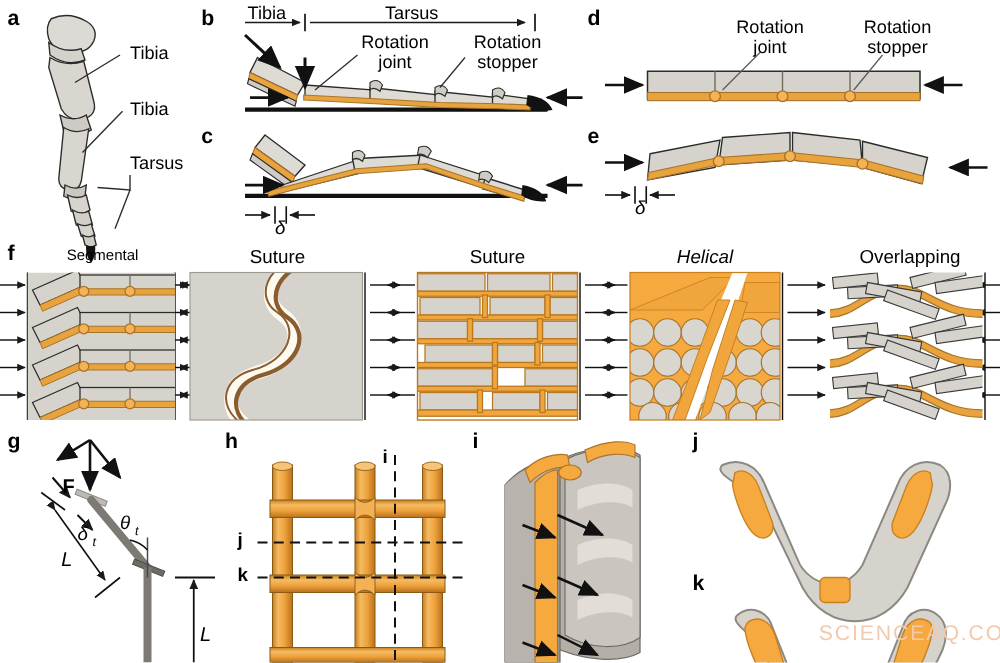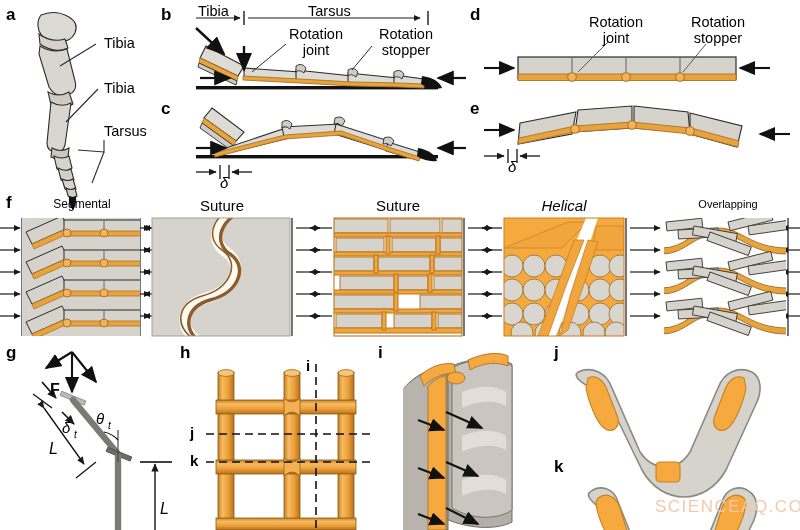--- a/index.html
+++ b/index.html
@@ -573,21 +573,21 @@
 joint</div>
 <div class="txt center" style="left:676px;top:14px;width:84px;">Rotation
 stopper</div>
 
 <div class="txt ital" style="left:508px;top:159px;font-size:15px;">δ</div>
 
 <div class="txt center" style="left:26px;top:198px;width:112px;font-size:12px;">Segmental</div>
 <div class="txt center" style="left:166px;top:198px;width:112px;font-size:15px;">Suture</div>
 <div class="txt center" style="left:342px;top:198px;width:112px;font-size:15px;">Suture</div>
 <div class="txt center" style="left:508px;top:198px;width:112px;font-size:15px;font-style:italic;">Helical</div>
-<div class="txt center" style="left:668px;top:198px;width:120px;font-size:11px;">Overlapping</div>
+<div class="txt center" style="left:668px;top:198px;width:120px;font-size:15px;">Overlapping</div>
 
 <div class="txt" style="left:50px;top:381px;font-weight:bold;font-size:16px;">F</div>
 <div class="txt ital" style="left:62px;top:420px;font-size:15px;">δ</div>
 <div class="txt ital" style="left:74px;top:429px;font-size:10px;">t</div>
 <div class="txt ital" style="left:49px;top:440px;font-size:16px;">L</div>
 <div class="txt ital" style="left:96px;top:411px;font-size:15px;">θ</div>
 <div class="txt ital" style="left:108px;top:420px;font-size:10px;">t</div>
 <div class="txt ital" style="left:160px;top:500px;font-size:16px;">L</div>
 
 <div class="lbl" style="left:306px;top:358px;font-size:15px;">i</div>

